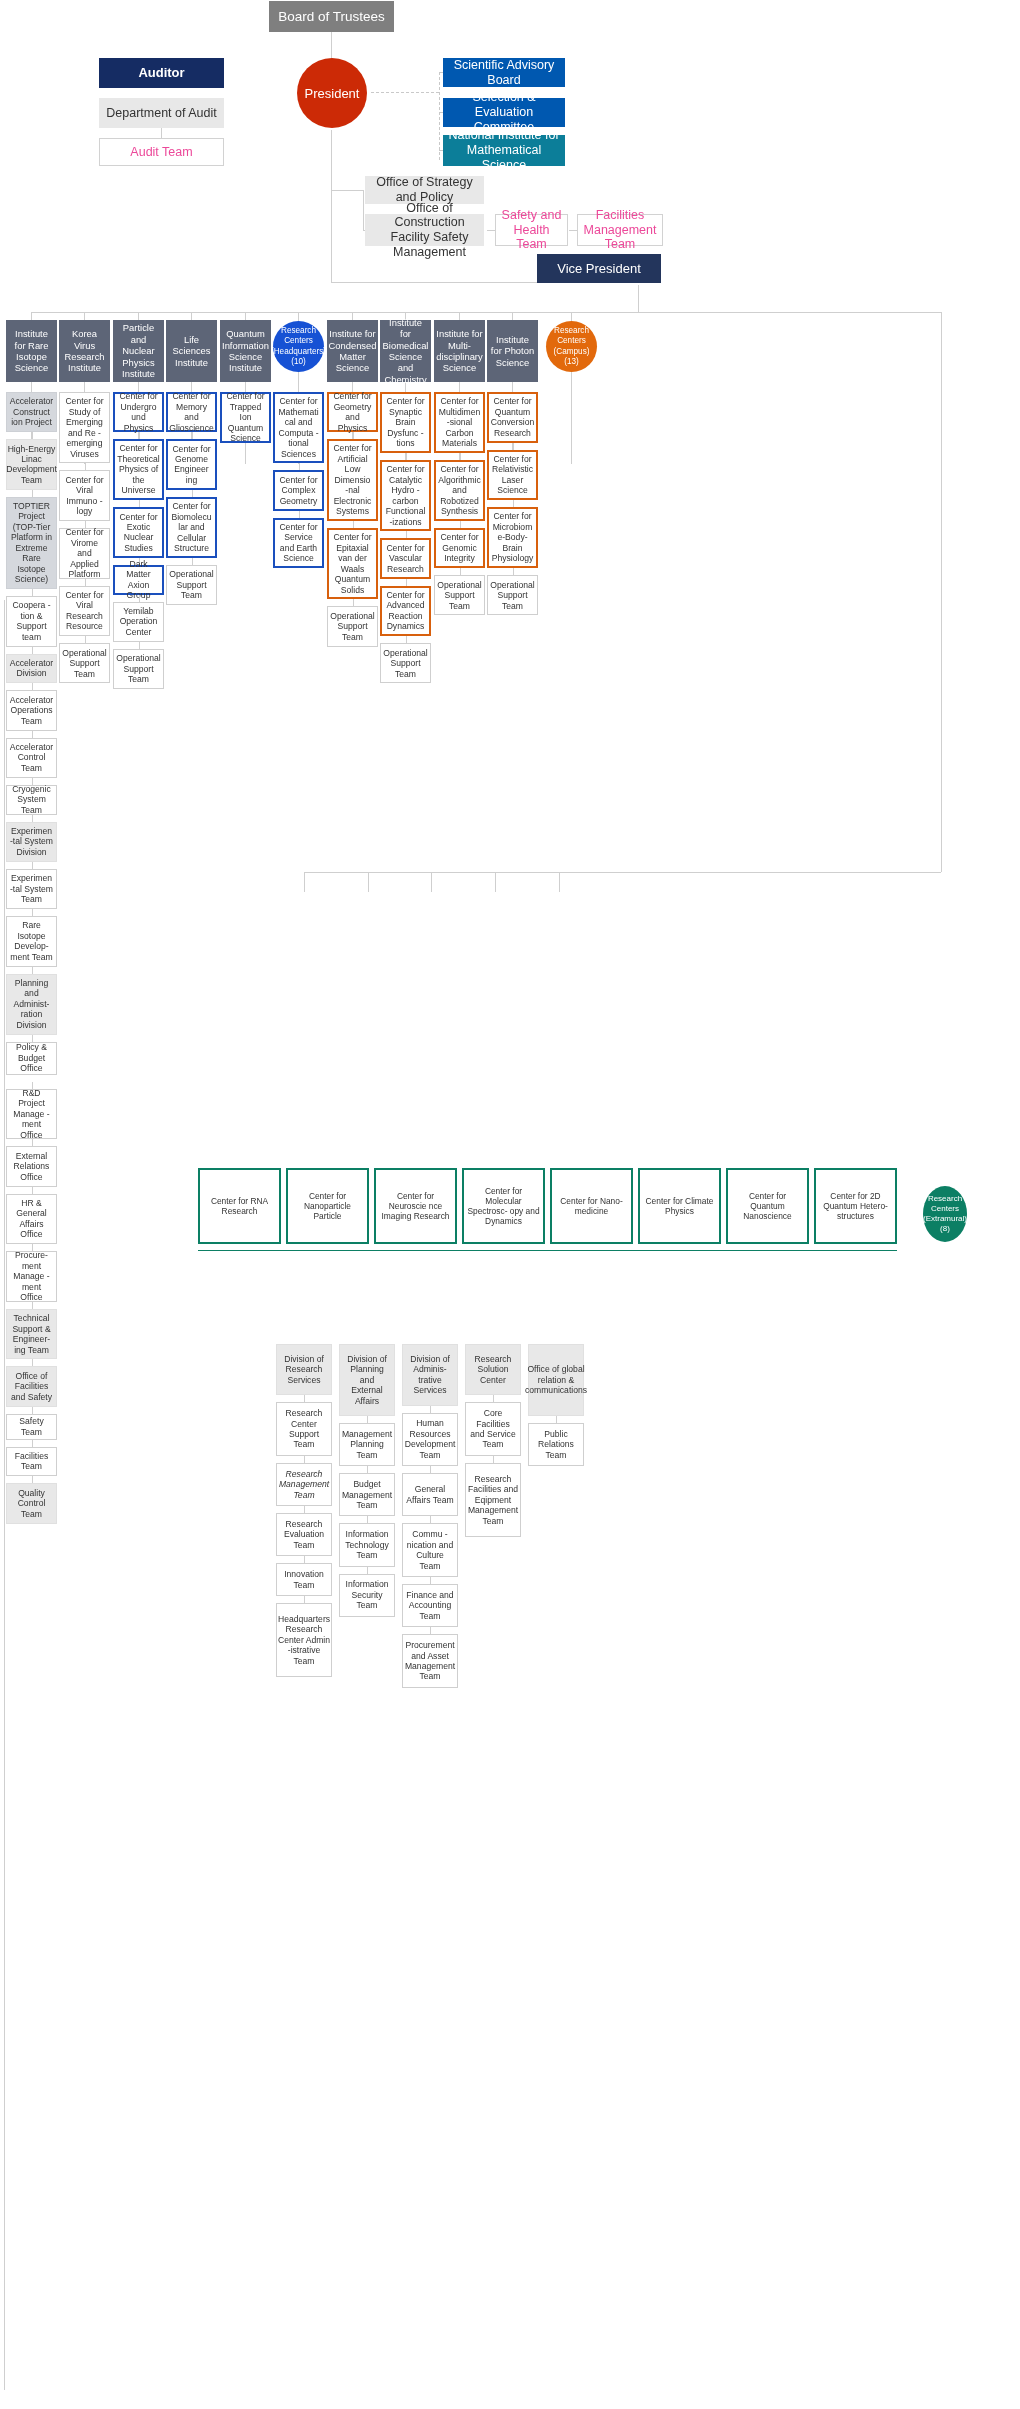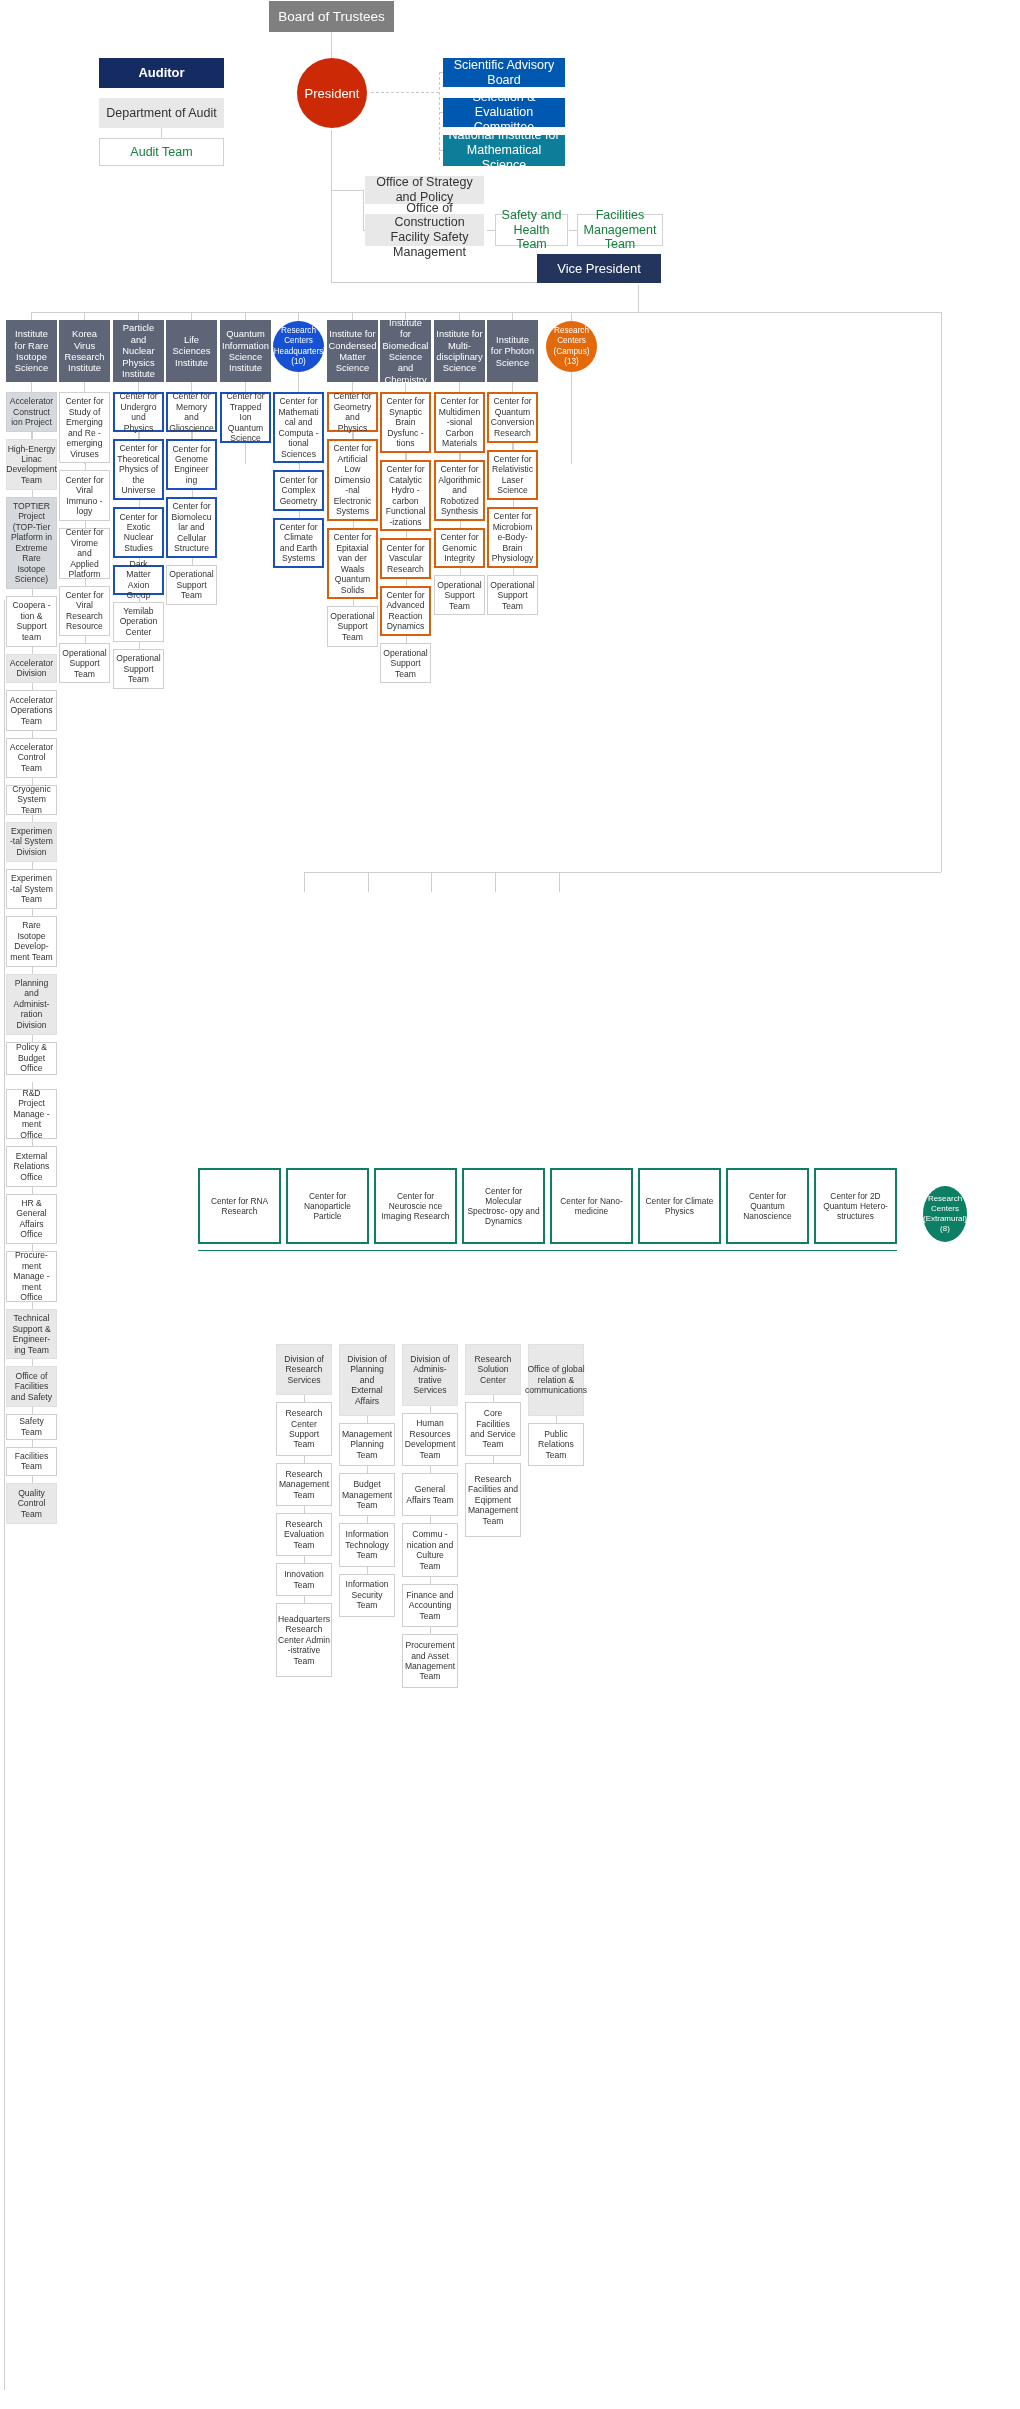--- a/index.html
+++ b/index.html
@@ -14,21 +14,21 @@
   #canvas { position:relative; width:1020px; height:2409px; }
 
   .box { position:absolute; display:flex; align-items:center; justify-content:center;
          text-align:center; line-height:1.18; padding:2px 3px; }
 
   
   .trustees { background:#7f7f7f; color:#fff; font-size:13.5px; }
   .auditor  { background:#152c63; color:#fff; font-size:13px; font-weight:600; }
   .vicepres { background:#23355c; color:#fff; font-size:13px; }
   .greybox  { background:#e8e8e8; color:#333; font-size:12.5px; border:0; }
-  .whitebox { background:#fff; color:#15803d; border:1px solid #d2d2d2; font-size:12.5px; }
+  .whitebox { background:#fff; color:#ec4899; border:1px solid #d2d2d2; font-size:12.5px; }
   .blueboard{ background:#0058b0; color:#fff; font-size:12.5px; }
   .tealboard{ background:#0c7e99; color:#fff; font-size:12.5px; }
 
   .circle-pres {
     position:absolute; border-radius:50%; background:#cc2a06; color:#fff;
     display:flex; align-items:center; justify-content:center; font-size:13px;
   }
   .circle-hq {
     position:absolute; border-radius:50%; background:#1651d4; color:#fff;
     display:flex; align-items:center; justify-content:center; text-align:center;
@@ -353,21 +353,21 @@
       </div>
       <div class="box n blue" style="left: 273px; top: 392px; width: 51px; height: 71.4px;">
         <span>Center for Mathemati cal and Computa -tional Sciences</span>
       </div>
       <div class="ln lnv" style="left: 298.5px; top: 463.4px; height: 7px;"></div>
       <div class="box n blue" style="left: 273px; top: 470.4px; width: 51px; height: 40.2px;">
         <span>Center for Complex Geometry</span>
       </div>
       <div class="ln lnv" style="left: 298.5px; top: 510.6px; height: 7px;"></div>
       <div class="box n blue" style="left: 273px; top: 517.6px; width: 51px; height: 50.6px;">
-        <span>Center for Climate and Earth Systems</span>
+        <span>Center for Service and Earth Science</span>
       </div>
       <div class="box n orange" style="left: 327px; top: 392px; width: 51px; height: 40.2px;">
         <span>Center for Geometry and Physics</span>
       </div>
       <div class="ln lnv" style="left: 352.5px; top: 432.2px; height: 7px;"></div>
       <div class="box n orange" style="left: 327px; top: 439.2px; width: 51px; height: 81.8px;">
         <span>Center for Artificial Low Dimensio -nal Electronic Systems</span>
       </div>
       <div class="ln lnv" style="left: 352.5px; top: 521px; height: 7px;"></div>
       <div class="box n orange" style="left: 327px; top: 528px; width: 51px; height: 71.4px;">
@@ -465,21 +465,21 @@
   </div>
 
   <div id="admin">
       <div class="box n grey" style="left: 276px; top: 1344px; width: 56px; height: 51.2px;">
         <span>Division of Research Services</span>
       </div>
       <div class="box n" style="left: 276px; top: 1402.2px; width: 56px; height: 53.6px;">
         <span>Research Center Support Team</span>
       </div>
       <div class="ln lnv" style="left: 304px; top: 1395.2px; height: 7px;"></div>
-      <div class="box n" style="left: 276px; top: 1462.8px; width: 56px; height: 43.2px;">
+      <div class="box n" style="left: 276px; top: 1462.8px; width: 56px; height: 43.2px; font-style: italic;">
         <span>Research Management Team</span>
       </div>
       <div class="ln lnv" style="left: 304px; top: 1455.8px; height: 7px;"></div>
       <div class="box n" style="left: 276px; top: 1513px; width: 56px; height: 43.2px;">
         <span>Research Evaluation Team</span>
       </div>
       <div class="ln lnv" style="left: 304px; top: 1506px; height: 7px;"></div>
       <div class="box n" style="left: 276px; top: 1563.2px; width: 56px; height: 32.8px;">
         <span>Innovation Team</span>
       </div>

